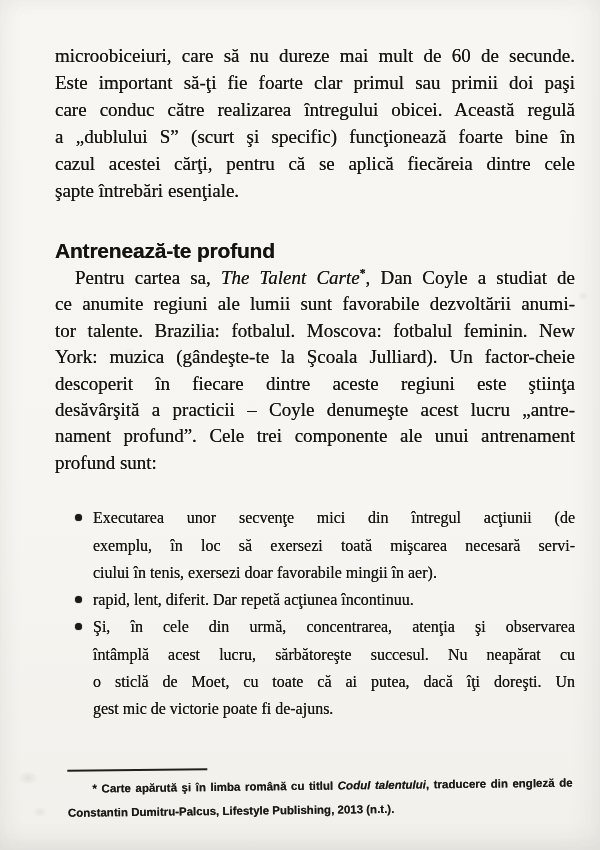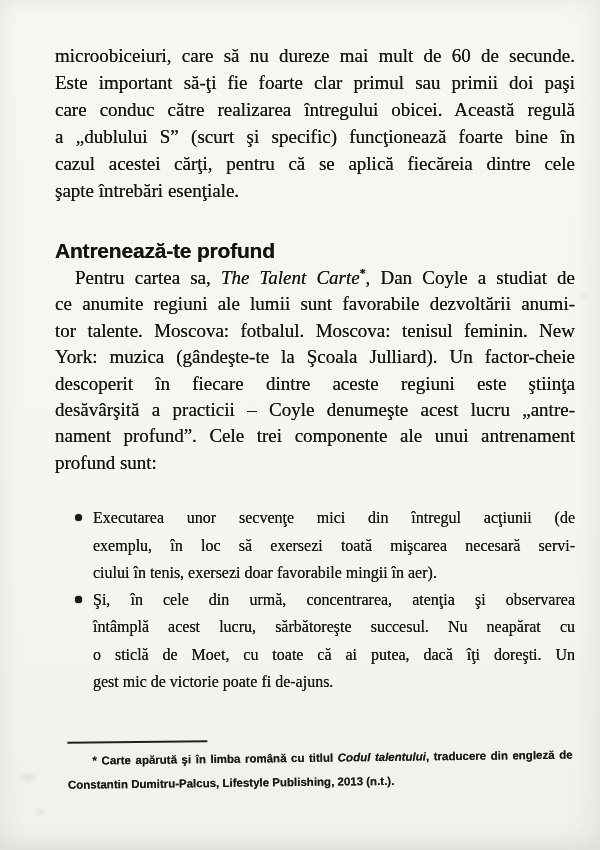--- a/index.html
+++ b/index.html
@@ -59,36 +59,37 @@
         <div class="tline just"><span>Este important să-ţi fie foarte clar primul sau primii doi paşi</span></div>
         <div class="tline just"><span>care conduc către realizarea întregului obicei. Această regulă</span></div>
         <div class="tline just"><span>a „dublului S” (scurt şi specific) funcţionează foarte bine în</span></div>
         <div class="tline just"><span>cazul acestei cărţi, pentru că se aplică fiecăreia dintre cele</span></div>
         <div class="tline last"><span>şapte întrebări esenţiale.</span></div>
       </div>
     <h2 class="heading">Antrenează-te profund</h2>
     <div class="para para2" id="para2">
         <div class="tline just indent1"><span>Pentru cartea sa, </span><i>The Talent Carte</i><sup class="fnref">*</sup><span>, Dan Coyle a studiat de</span></div>
         <div class="tline just"><span>ce anumite regiuni ale lumii sunt favorabile dezvoltării anumi-</span></div>
-        <div class="tline just"><span>tor talente. Moscova: fotbalul. Moscova: tenisul feminin. New</span></div>
+        <div class="tline just"><span>tor talente. Brazilia: fotbalul. Moscova: fotbalul feminin. New</span></div>
         <div class="tline just"><span>York: muzica (gândeşte-te la Şcoala Julliard). Un factor-cheie</span></div>
         <div class="tline just"><span>descoperit în fiecare dintre aceste regiuni este ştiinţa</span></div>
         <div class="tline just"><span>desăvârşită a practicii – Coyle denumeşte acest lucru „antre-</span></div>
         <div class="tline just"><span>nament profund”. Cele trei componente ale unui antrenament</span></div>
         <div class="tline last"><span>profund sunt:</span></div>
       </div>
     <div class="bullets" id="bullets">
         <div class="bullet-item">
           <span class="dot"></span>
           <div class="tline just"><span>Executarea unor secvenţe mici din întregul acţiunii (de</span></div>
           <div class="tline just"><span>exemplu, în loc să exersezi toată mişcarea necesară servi-</span></div>
           <div class="tline last"><span>ciului în tenis, exersezi doar favorabile mingii în aer).</span></div>
         </div>
         <div class="bullet-item">
           <span class="dot"></span>
+          <div class="tline last"><span>rapid, lent, diferit. Dar repetă acţiunea încontinuu.</span></div>
         </div>
         <div class="bullet-item">
           <span class="dot"></span>
           <div class="tline just"><span>Şi, în cele din urmă, concentrarea, atenţia şi observarea</span></div>
           <div class="tline just"><span>întâmplă acest lucru, sărbătoreşte succesul. Nu neapărat cu</span></div>
           <div class="tline just"><span>o sticlă de Moet, cu toate că ai putea, dacă îţi doreşti. Un</span></div>
           <div class="tline last"><span>gest mic de victorie poate fi de-ajuns.</span></div>
         </div>
       </div>
     <div class="fnblock">

